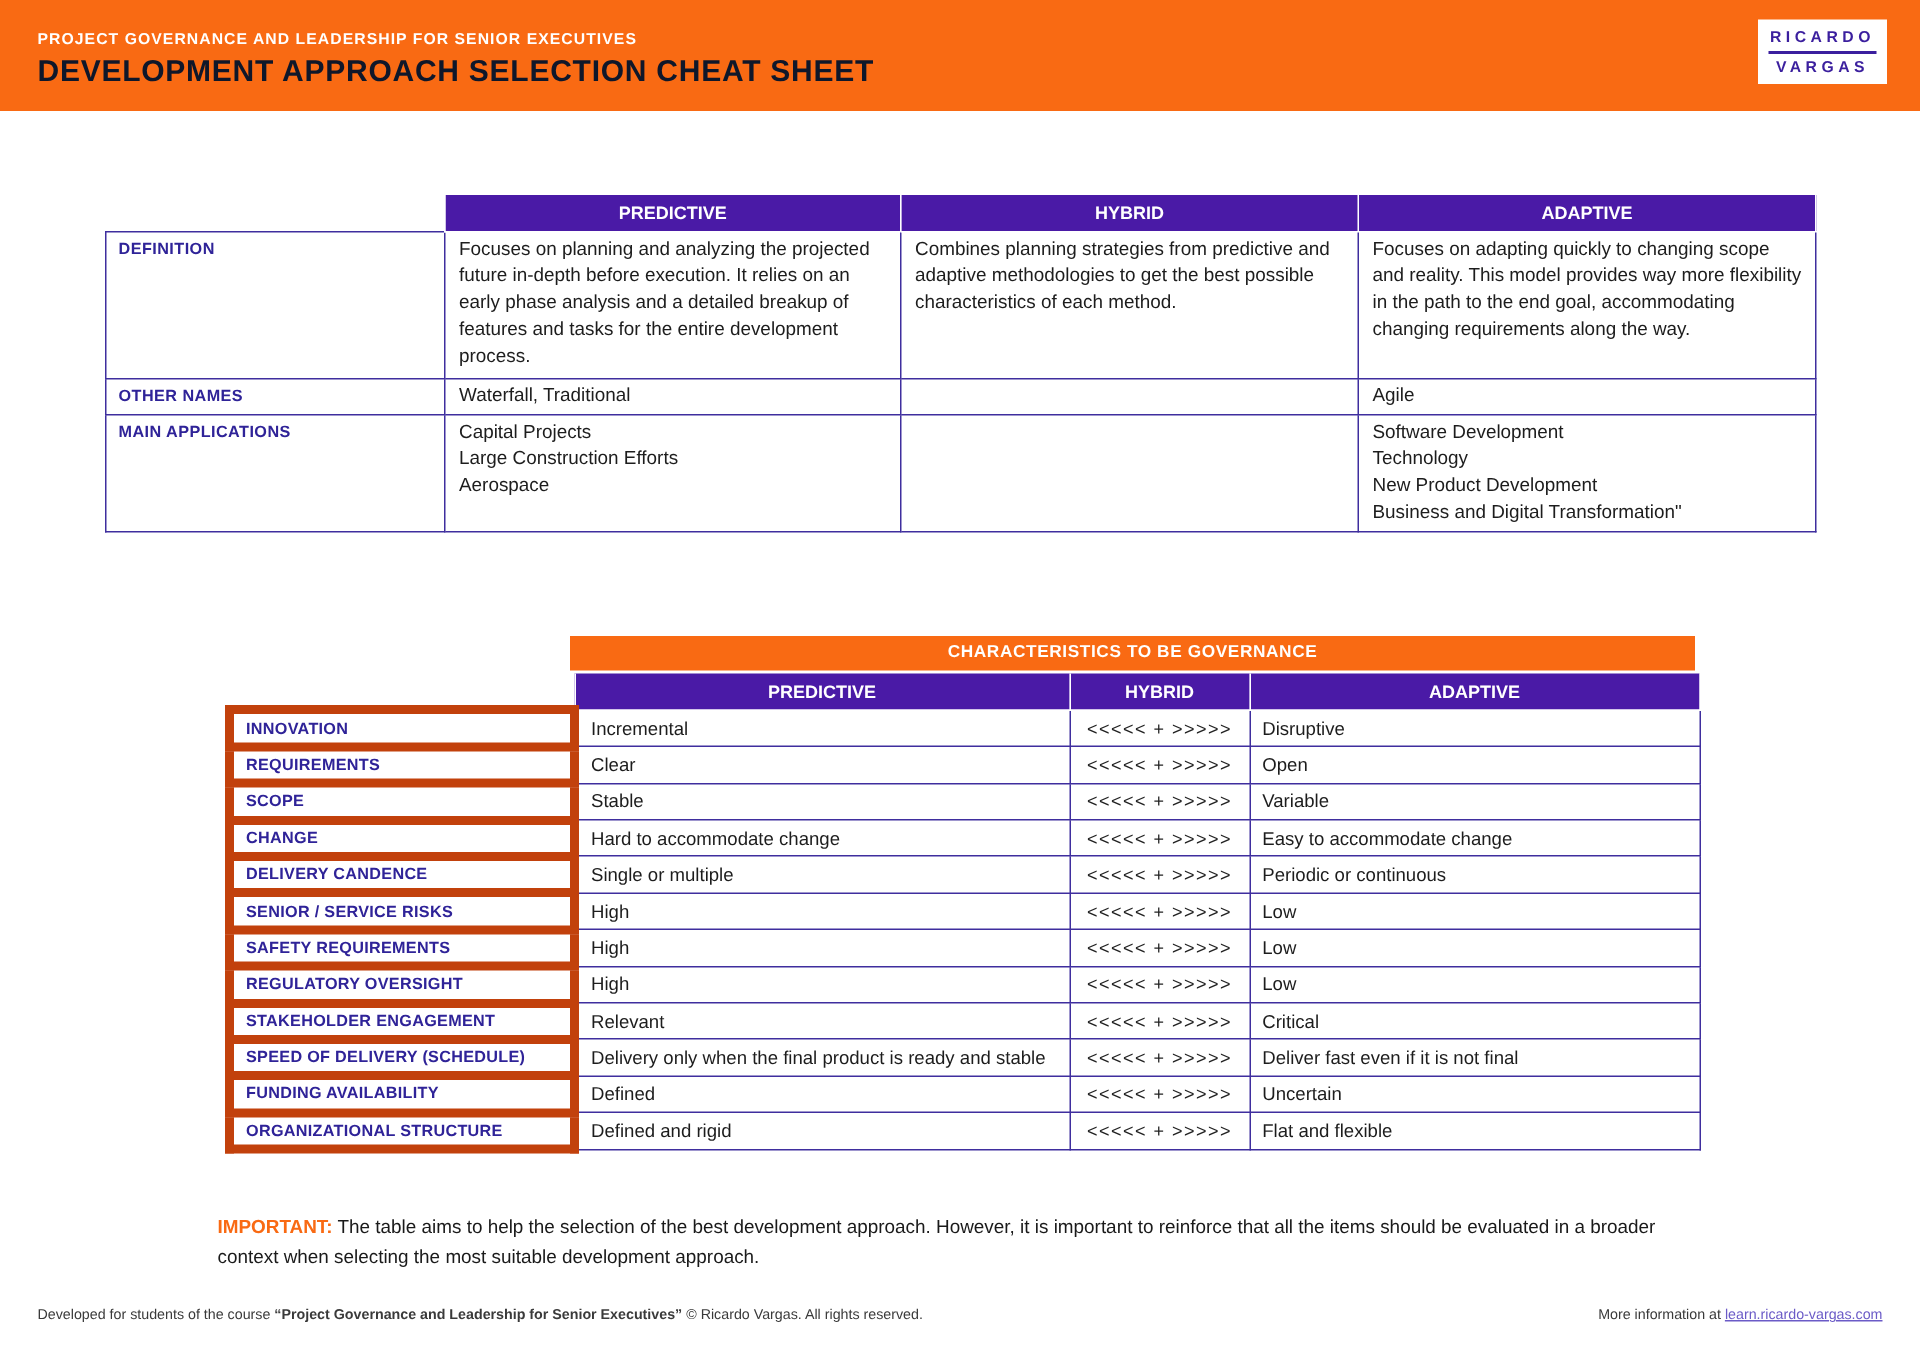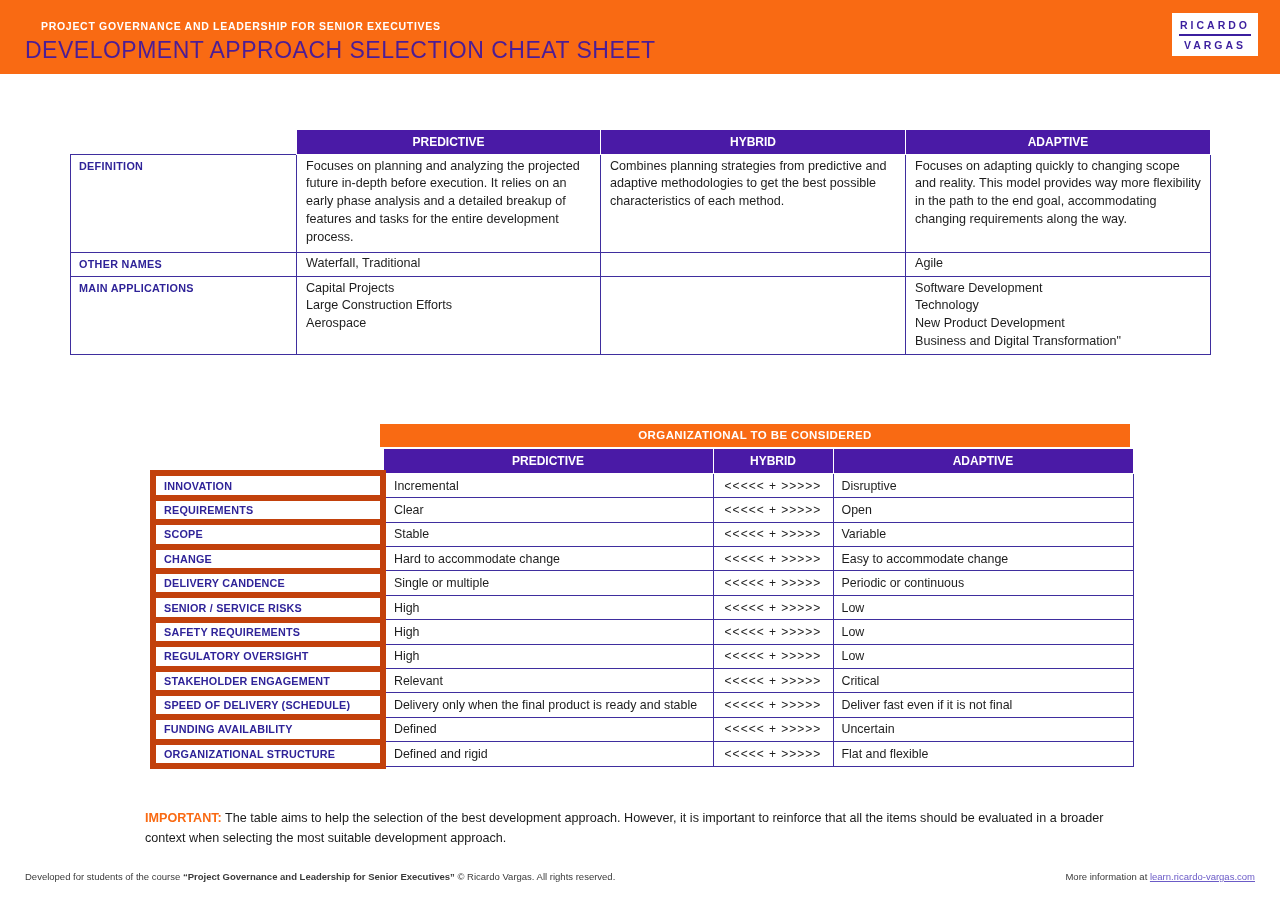--- a/index.html
+++ b/index.html
@@ -2,22 +2,22 @@
 <html><head>
 <meta charset="utf-8">
 <style>
   html,body{margin:0;padding:0;}
   body{
     width:1280px;height:905px;position:relative;background:#ffffff;
     font-family:"Liberation Sans", sans-serif;overflow:hidden;
   }
   
   .topbar{position:absolute;left:0;top:0;width:1280px;height:74px;background:#F96A13;}
-  .eyebrow{position:absolute;left:25px;top:20px;font-size:10.5px;font-weight:bold;color:#fff;letter-spacing:.7px;margin-left:16px;}
-  .pagetitle{position:absolute;left:25px;top:37px;font-size:23px;font-weight:normal;color:#4c1d95;letter-spacing:.5px;}
+  .eyebrow{position:absolute;left:25px;top:20px;font-size:10.5px;font-weight:bold;color:#fff;letter-spacing:.7px;}
+  .pagetitle{position:absolute;left:25px;top:37px;font-size:20px;font-weight:bold;color:#0f172a;letter-spacing:.5px;}
   .logo{position:absolute;right:22px;top:13px;background:#fff;padding:6px 7px 5px 7px;text-align:center;}
   .logo .l1{display:block;color:#3B1F9E;font-weight:bold;font-size:10.5px;letter-spacing:3px;
             border-bottom:2px solid #3B1F9E;padding:0 1px 3px 1px;margin-bottom:3px;}
   .logo .l2{display:block;color:#3B1F9E;font-weight:bold;font-size:10.5px;letter-spacing:3px;padding:0 1px;}
   
   table{border-collapse:collapse;table-layout:fixed;}
   td,th{box-sizing:border-box;}
   .blank{border:none;background:#fff;}
   .hcell{background:#4A1AA6;color:#fff;font-weight:bold;font-size:12px;text-align:center;
          height:24px;border:1px solid #fff;border-top:none;}
@@ -98,21 +98,21 @@
     <td class="val"></td>
     <td class="val">Software Development
 Technology
 New Product Development
 Business and Digital Transformation"</td>
   </tr>
 </tbody>
   </table>
 
 <div class="char-wrap">
-  <div class="char-title">ORGANIZATIONAL TO BE CONSIDERED</div>
+  <div class="char-title">CHARACTERISTICS TO BE GOVERNANCE</div>
   <table class="t2">
     <colgroup>
         <col style="width:230px">
         <col style="width:330px">
         <col style="width:120px">
         <col style="width:300px">
       </colgroup>
     <tbody>
         <tr>
       <td class="blank"></td>

